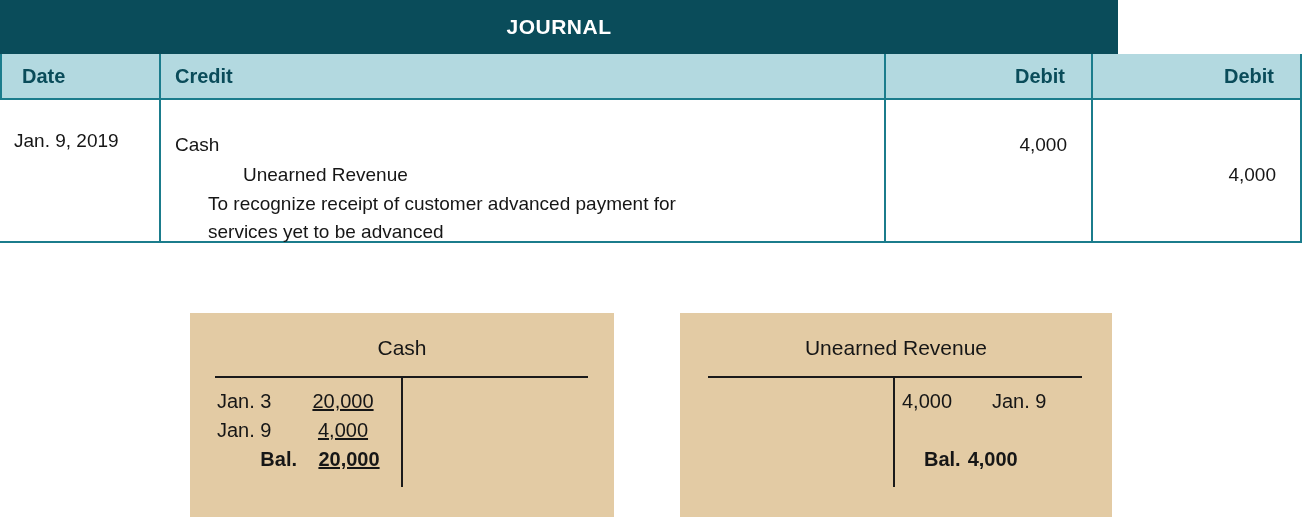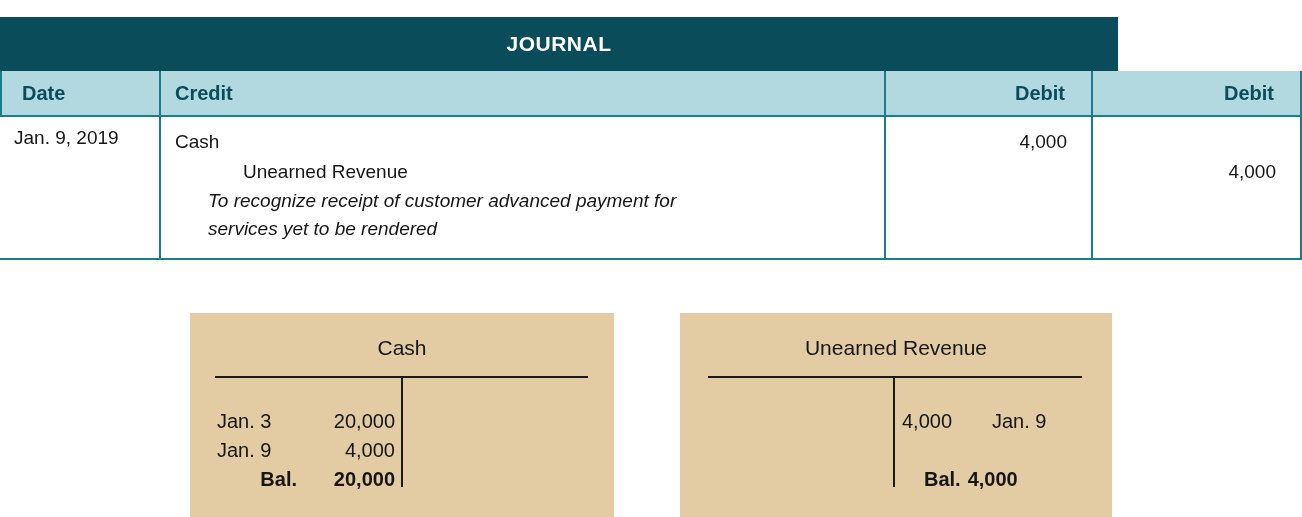--- a/index.html
+++ b/index.html
@@ -14,21 +14,20 @@
     position: relative;
     overflow: hidden;
   }
 
   
   .journal {
     position: absolute;
     left: 0;
     top: 0;
     width: 1118px;
-    margin-top: 17px;
   }
   .journal-title {
     height: 54px;
     background: #0a4c5a;
     color: #ffffff;
     font-size: 21px;
     font-weight: bold;
     letter-spacing: 0.5px;
     display: flex;
     align-items: center;
@@ -62,35 +61,34 @@
   .head.right {
     justify-content: flex-end;
     padding-right: 26px;
     text-align: center;
   }
   .body-cell {
     background: #ffffff;
     height: 143px;
     font-size: 19px;
     color: #161616;
-    padding: 10px 14px 0 14px;
+    padding: 30px 14px 0 14px;
     position: relative;
   }
   .date-text {
     white-space: nowrap;
     font-size: 19px;
   }
   .acct-line {
     line-height: 30px;
   }
   .acct-line.indent {
     padding-left: 68px;
   }
   .acct-memo {
-    font-style: italic;
     padding-left: 33px;
     line-height: 28px;
   }
   .amt-cell {
     text-align: right;
     padding-right: 24px;
   }
   .amt-line {
     line-height: 30px;
     height: 30px;
@@ -138,21 +136,20 @@
     background: #1a1a1a;
     top: 63px;
     height: 111px;
   }
   #taccount-cash .t-divider { left: 211px; }
   #taccount-unearned-revenue .t-divider { left: 213px; }
 
   .t-side {
     position: absolute;
     top: 74px;
-    margin-top: 20px;
   }
   .t-row {
     display: flex;
     font-size: 20px;
     color: #161616;
     line-height: 29px;
     height: 29px;
     white-space: nowrap;
   }
   .t-row.bold {
@@ -165,21 +162,22 @@
   #taccount-cash .t-side {
     left: 27px;
     width: 178px;
   }
   #taccount-cash .t-label {
     width: 74px;
     text-align: left;
   }
   #taccount-cash .t-amount {
     flex: 1;
-    text-align: right;
+    text-align: center;
+    text-decoration: underline;
   }
   #taccount-cash .t-row.bold .t-label {
     text-align: right;
     padding-right: 6px;
     width: 80px;
   }
   
   #taccount-unearned-revenue .t-side {
     left: 222px;
     width: 180px;
@@ -219,21 +217,21 @@
     <div class="jcell head right">Debit</div>
 
     <div class="jcell body-cell">
       <div class="date-text">Jan. 9, 2019</div>
     </div>
 
     <div class="jcell body-cell">
       <div class="acct-line">Cash</div>
       <div class="acct-line indent">Unearned Revenue</div>
       <div class="acct-memo">To recognize receipt of customer advanced payment for</div>
-      <div class="acct-memo">services yet to be rendered</div>
+      <div class="acct-memo">services yet to be advanced</div>
     </div>
 
     <div class="jcell body-cell amt-cell">
       <div class="amt-line">4,000</div>
     </div>
 
     <div class="jcell body-cell amt-cell">
       <div class="amt-line blank">.</div>
       <div class="amt-line">4,000</div>
     </div>

